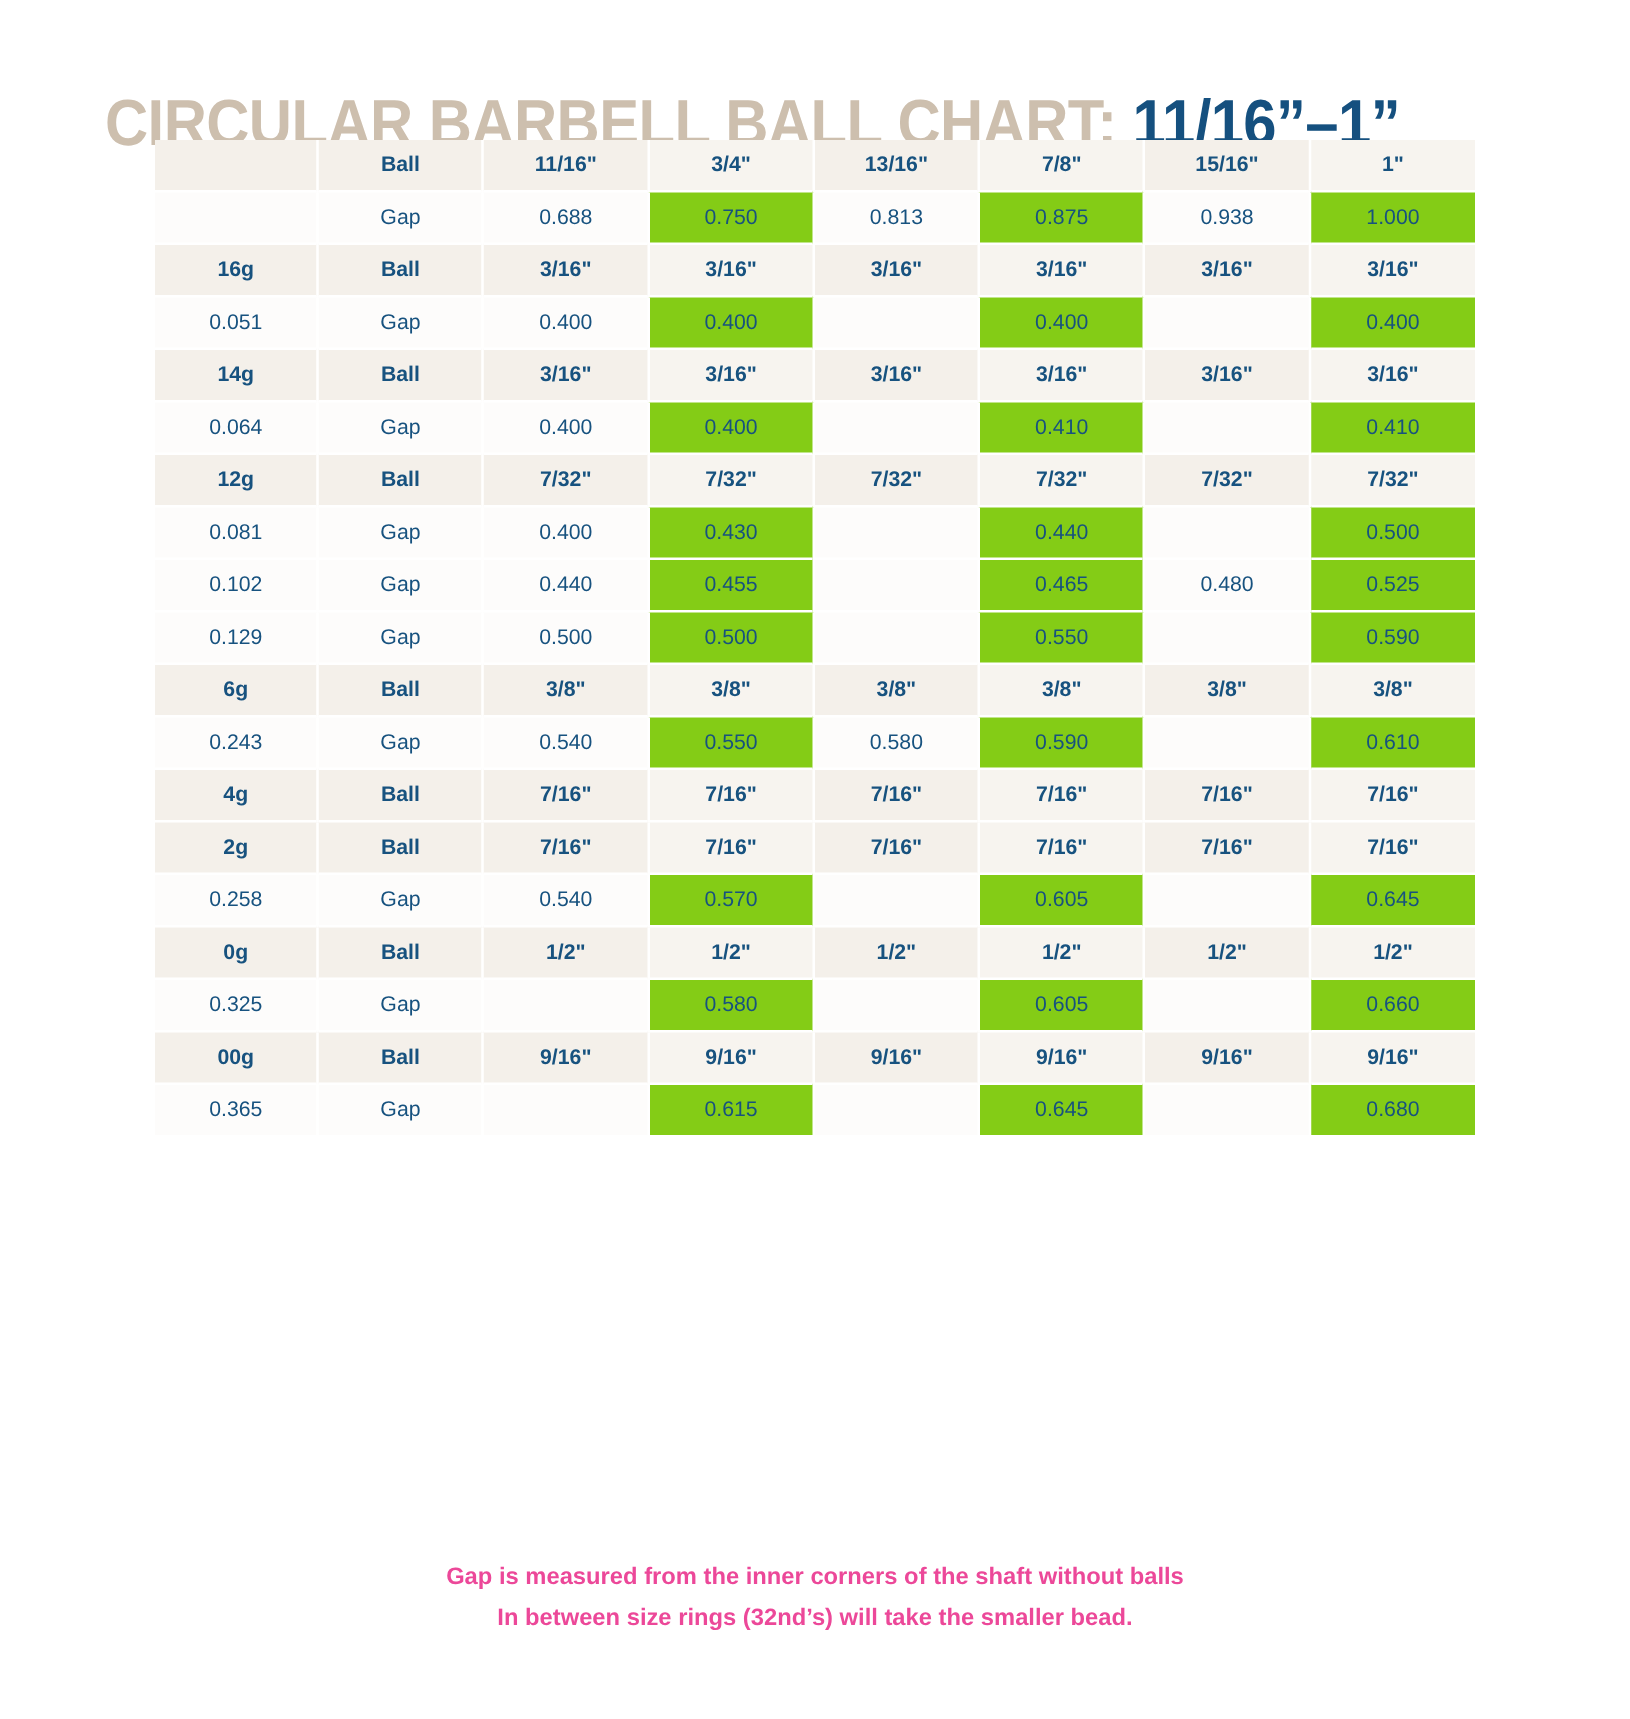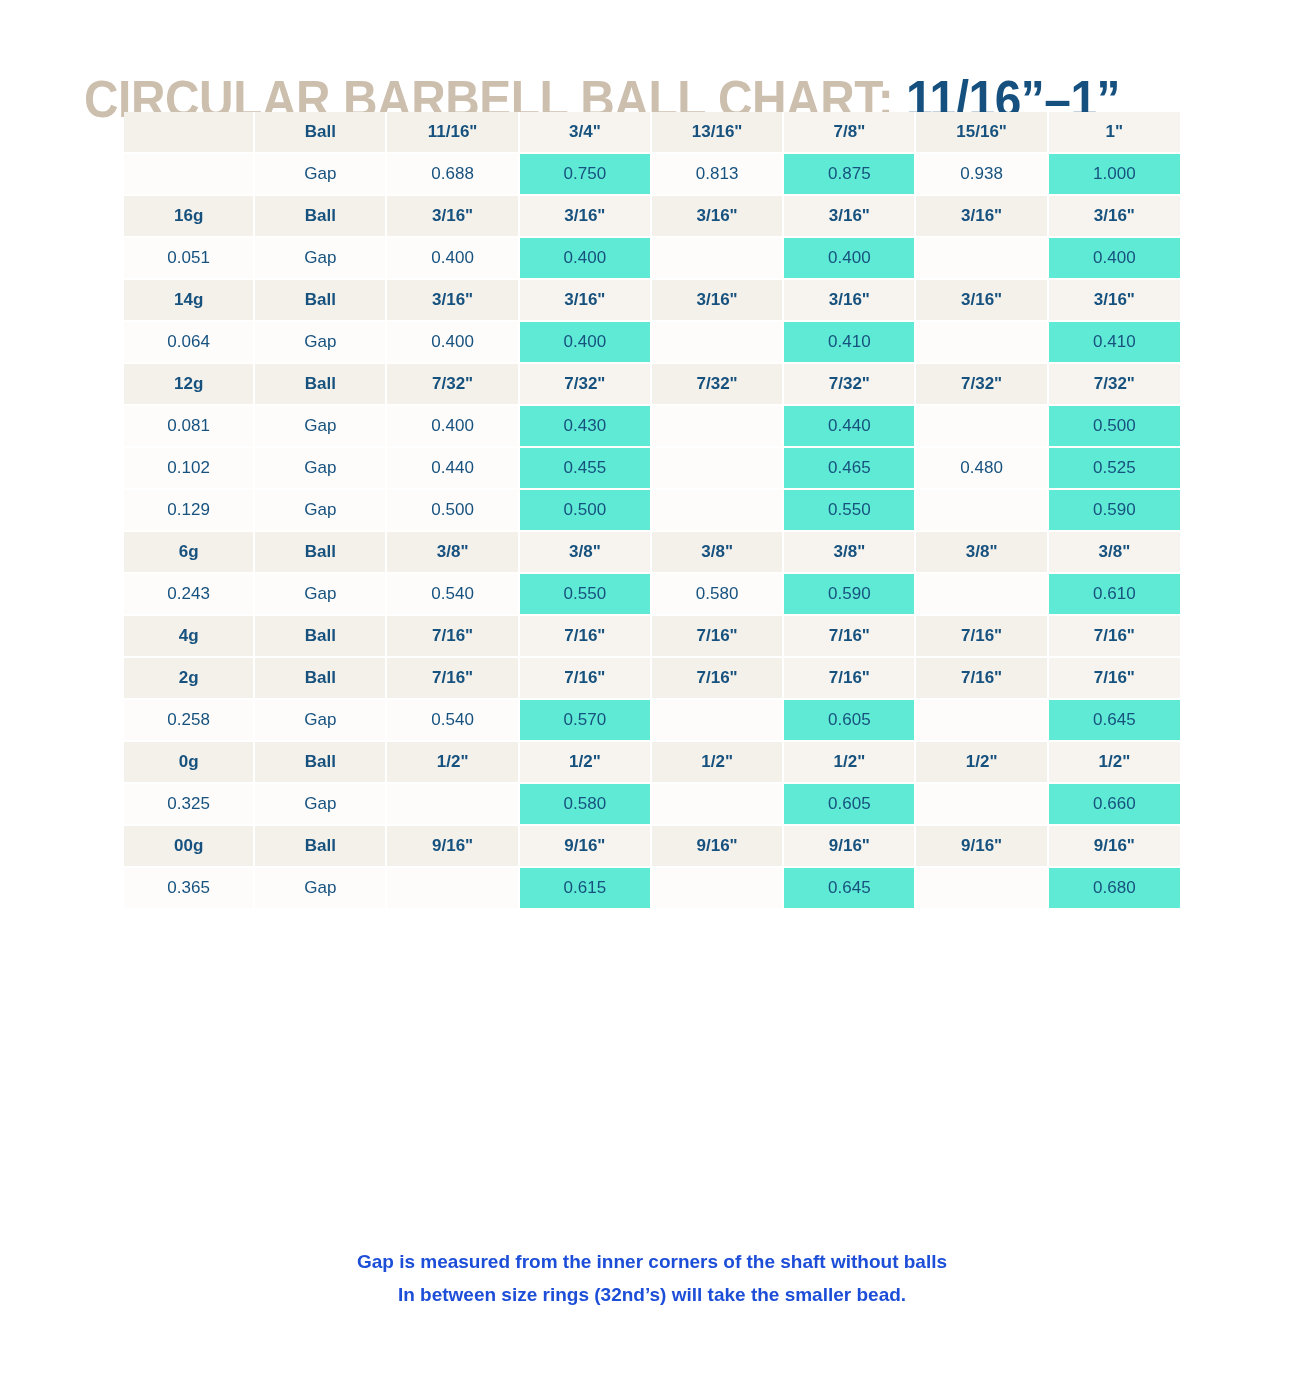--- a/index.html
+++ b/index.html
@@ -71,21 +71,21 @@
   col.c-gauge { width: 130px; }
   col.c-kind  { width: 132px; }
   col.c-data  { width: 132px; }
 
   
   tr.row-ball td { background: #f4f0ea; }
   tr.row-gap  td { background: #fdfcfb; }
 
   
   tr.row-ball td.band { background: #f7f4ef; }
-  tr.row-gap  td.band { background: #5eead4; }
+  tr.row-gap  td.band { background: #84cc16; }
 
   
   tr.row-ball td { font-weight: 700; }
   tr.row-gap  td { font-weight: 400; }
 
   
   table.chart td + td {
     border-left: 2px solid #ffffff;
   }
   table.chart tr + tr td {
@@ -97,21 +97,21 @@
     position: absolute;
     left: 0;
     top: 1245px;
     width: 1304px;
     text-align: center;
   }
   .footer .fline {
     font-size: 19px;
     font-weight: 700;
     line-height: 33px;
-    color: #1d4ed8;
+    color: #ec4899;
     white-space: nowrap;
   }
 </style>
 </head>
 <body>
 
 <div class="page">
 
   <h1 class="title"><span class="t-main">CIRCULAR BARBELL BALL CHART: </span><span class="t-accent">11/16”–1”</span></h1>
 

